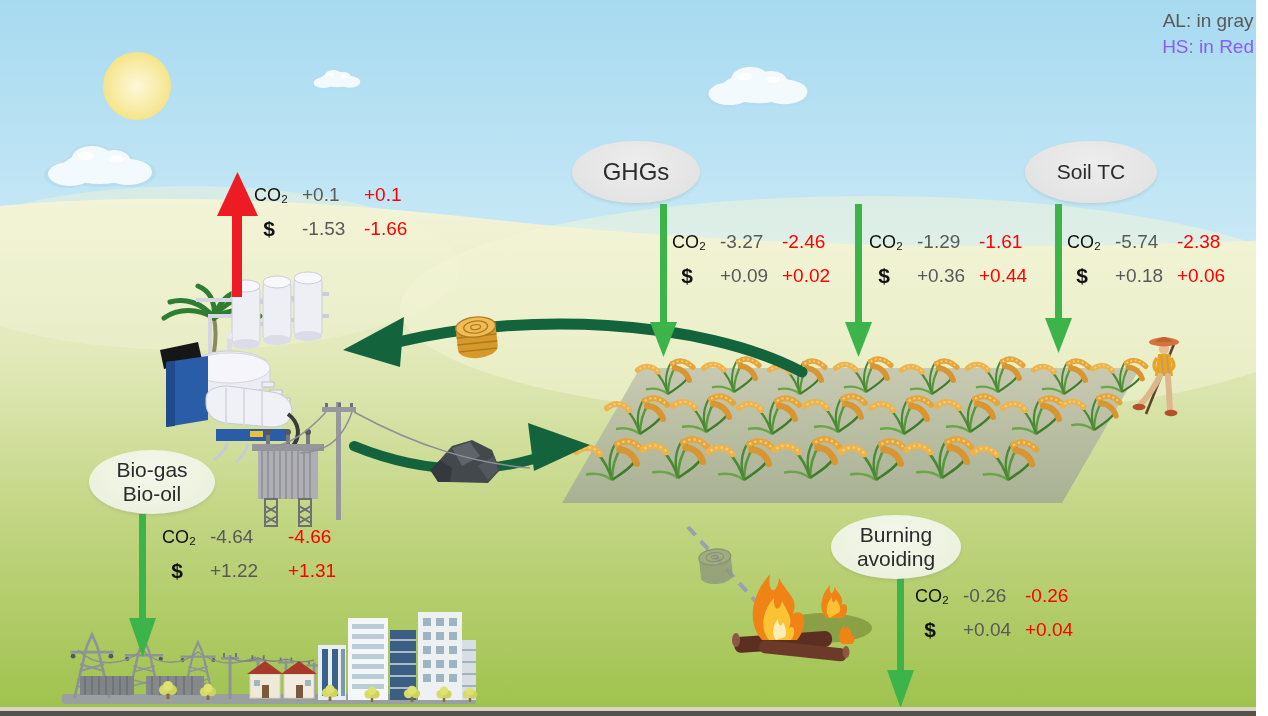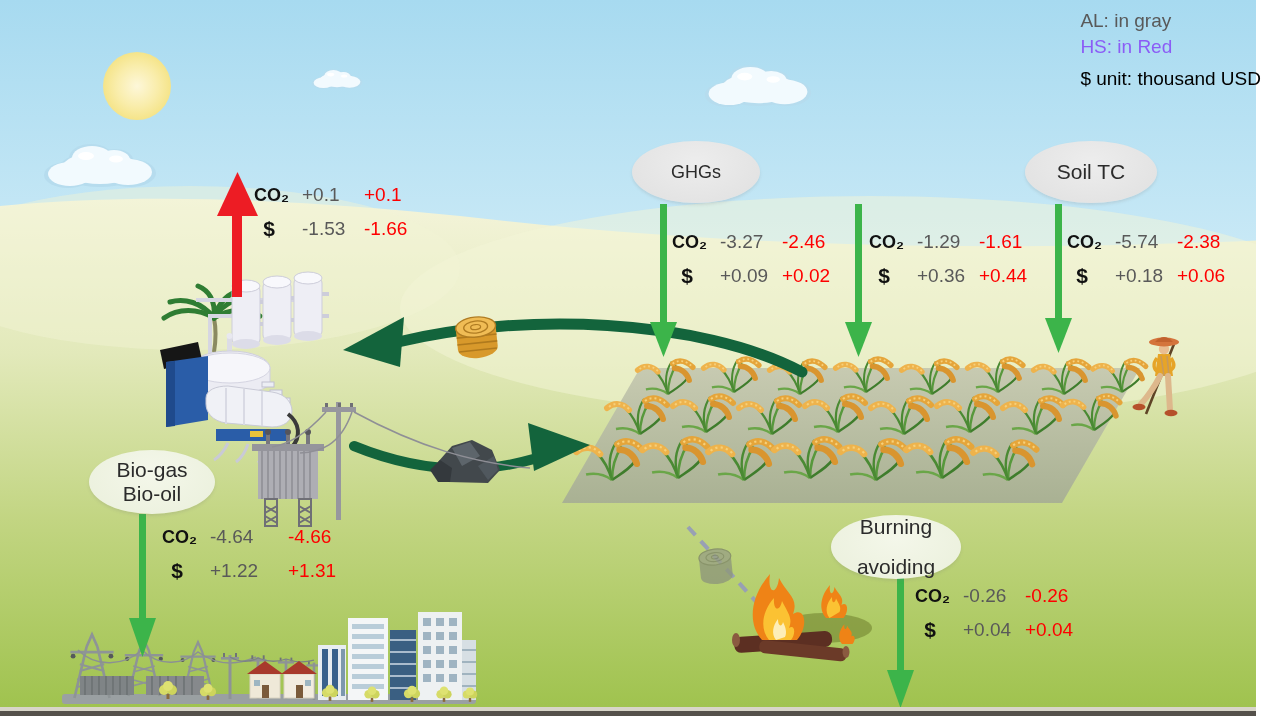--- a/index.html
+++ b/index.html
@@ -8,25 +8,25 @@
   .bg{position:absolute;left:0;top:0;z-index:0;}
   .node{position:absolute;z-index:3;display:flex;flex-direction:column;align-items:center;
         justify-content:center;border-radius:50%;color:#2b2b2b;text-align:center;
         background:radial-gradient(ellipse at 50% 35%, #ededed 0%, #e3e3e3 75%, #dcdcdc 100%);
         box-shadow:0 2px 3px rgba(120,120,120,.18);}
   .node.pale{background:radial-gradient(ellipse at 50% 35%, #f4f7ea 0%, #ecf1de 80%, #e6ecd6 100%);}
   .node .l1{line-height:1.15;}
   .vals{position:absolute;z-index:3;display:grid;grid-template-columns:48px 62px auto;
         grid-auto-rows:22px;row-gap:12px;align-items:center;font-size:19px;white-space:nowrap;}
   .vals.wide{grid-template-columns:48px 78px auto;}
-  .vals .lbl{font-weight:700;color:#111;font-size:18px;}
+  .vals .lbl{font-weight:400;color:#111;font-size:18px;}
   .vals .usd{font-weight:700;font-size:21px;text-align:center;width:30px;}
   .al{color:#595959;}
   .hs{color:#fe0000;}
-  .legend{position:absolute;right:7px;top:8px;z-index:3;text-align:left;font-size:19px;line-height:26px;color:#000;}
+  .legend{position:absolute;right:14px;top:8px;z-index:3;text-align:center;font-size:19px;line-height:26px;color:#000;}
   .legend .lg-al{color:#595959;}
   .legend .lg-hs{color:#8b5cf6;}
   .legend .gap{height:6px;}
 </style>
 </head>
 <body>
 
 <div class="canvas">
 
   <svg class="bg" width="1268" height="716" viewBox="0 0 1268 716">
@@ -432,33 +432,32 @@
 
     <rect x="0" y="707" width="1268" height="4" fill="#d8d5c8"></rect>
     <rect x="0" y="711" width="1268" height="5" fill="#55514b"></rect>
     <rect x="1256" y="0" width="12" height="716" fill="#ffffff"></rect>
   </svg>
 
   <div class="legend">
     <div class="lg-al">AL: in gray</div>
     <div class="lg-hs">HS: in Red</div>
     <div class="gap"></div>
-    <div>$ unit: thousand USD</div>
   </div>
 
   <div class="vals" style="left:254px;top:184px;">
     <span class="lbl">CO₂</span>
     <span class="al">+0.1</span>
     <span class="hs">+0.1</span>
     <span class="lbl usd">$</span>
     <span class="al">-1.53</span>
     <span class="hs">-1.66</span>
   </div>
 
-  <div class="node" style="left:632px;top:141px;width:128px;height:62px;font-size:18px;">
+  <div class="node" style="left:572px;top:141px;width:128px;height:62px;font-size:24px;">
     <span class="l1">GHGs</span>
   </div>
   <div class="vals" style="left:672px;top:231px;">
     <span class="lbl">CO₂</span>
     <span class="al">-3.27</span>
     <span class="hs">-2.46</span>
     <span class="lbl usd">$</span>
     <span class="al">+0.09</span>
     <span class="hs">+0.02</span>
   </div>
@@ -490,21 +489,21 @@
   </div>
   <div class="vals wide" style="left:162px;top:526px;">
     <span class="lbl">CO₂</span>
     <span class="al">-4.64</span>
     <span class="hs">-4.66</span>
     <span class="lbl usd">$</span>
     <span class="al">+1.22</span>
     <span class="hs">+1.31</span>
   </div>
 
-  <div class="node pale" style="left:831px;top:515px;width:130px;height:64px;font-size:21px;justify-content:space-between;">
+  <div class="node pale" style="left:831px;top:515px;width:130px;height:64px;font-size:21px;">
     <span class="l1">Burning</span>
     <span class="l1">avoiding</span>
   </div>
   <div class="vals" style="left:915px;top:585px;">
     <span class="lbl">CO₂</span>
     <span class="al">-0.26</span>
     <span class="hs">-0.26</span>
     <span class="lbl usd">$</span>
     <span class="al">+0.04</span>
     <span class="hs">+0.04</span>

